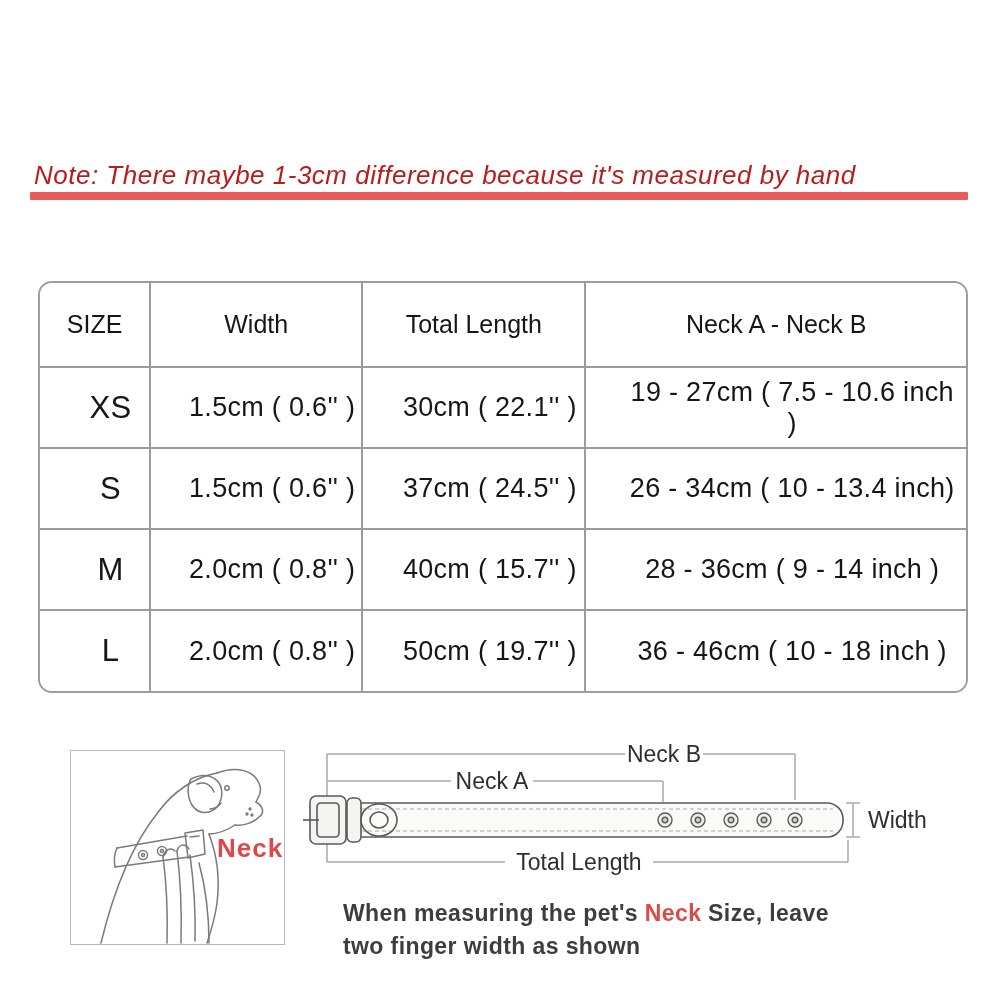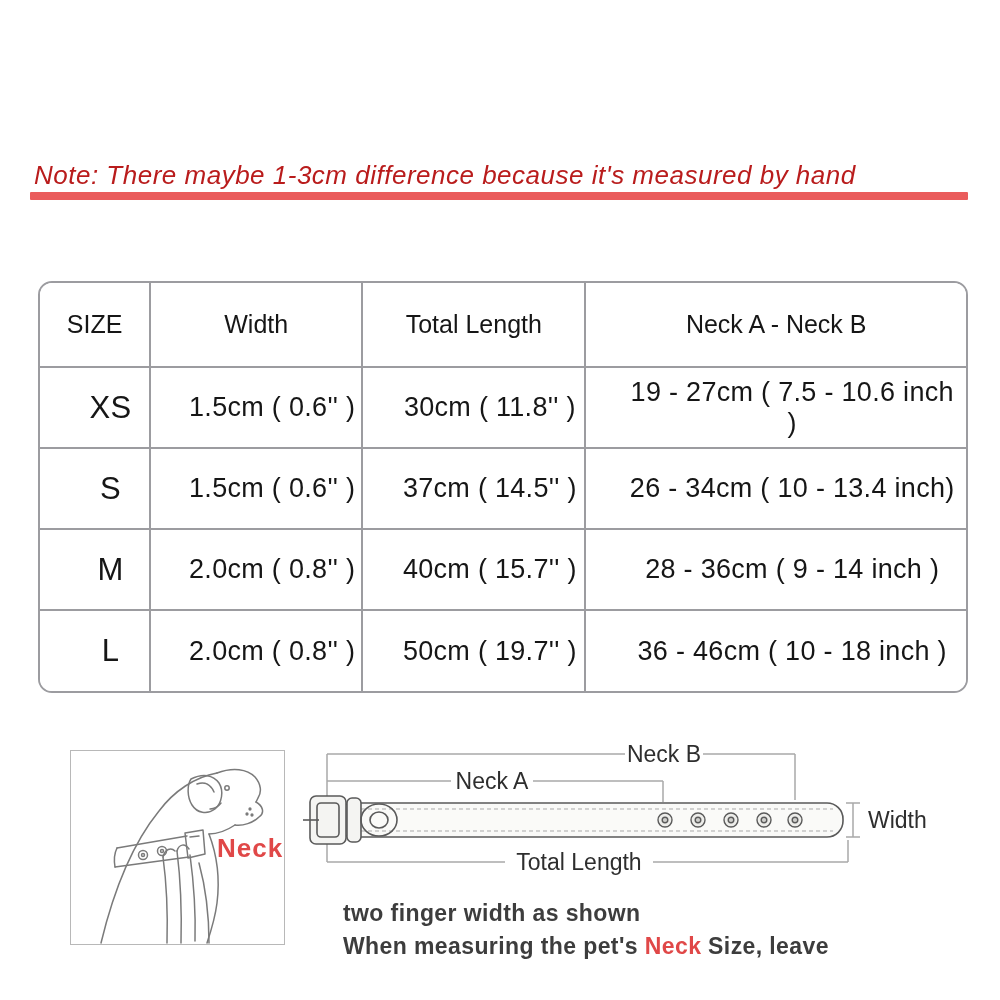--- a/index.html
+++ b/index.html
@@ -90,27 +90,27 @@
           <th>SIZE</th>
           <th>Width</th>
           <th>Total Length</th>
           <th>Neck A - Neck B</th>
         </tr>
       </thead>
       <tbody>
         <tr>
           <td class="size-col">XS</td>
           <td>1.5cm ( 0.6'' )</td>
-          <td>30cm ( 11.8'' )</td>
+          <td>30cm ( 22.1'' )</td>
           <td>19 - 27cm ( 7.5 - 10.6 inch )</td>
         </tr>
         <tr>
           <td class="size-col">S</td>
           <td>1.5cm ( 0.6'' )</td>
-          <td>37cm ( 14.5'' )</td>
+          <td>37cm ( 24.5'' )</td>
           <td>26 - 34cm ( 10 - 13.4 inch)</td>
         </tr>
         <tr>
           <td class="size-col">M</td>
           <td>2.0cm ( 0.8'' )</td>
           <td>40cm ( 15.7'' )</td>
           <td>28 - 36cm ( 9 - 14 inch )</td>
         </tr>
         <tr>
           <td class="size-col">L</td>
@@ -219,17 +219,17 @@
         <circle cx="500" cy="80" r="2.8" fill="#cfcfcc"></circle>
     </g>
 
     <text x="369" y="22" text-anchor="middle">Neck B</text>
     <text x="197" y="49" text-anchor="middle">Neck A</text>
     <text x="284" y="130" text-anchor="middle">Total Length</text>
     <text x="573" y="88" text-anchor="start">Width</text>
   </svg>
 
   <div class="caption">
+    <div><span>When measuring the pet's </span><span class="red">Neck</span><span> Size, leave</span></div>
     <div>two finger width as shown</div>
-    <div><span>When measuring the pet's </span><span class="red">Neck</span><span> Size, leave</span></div>
   </div>
 
 </div>
 
 </body></html>

